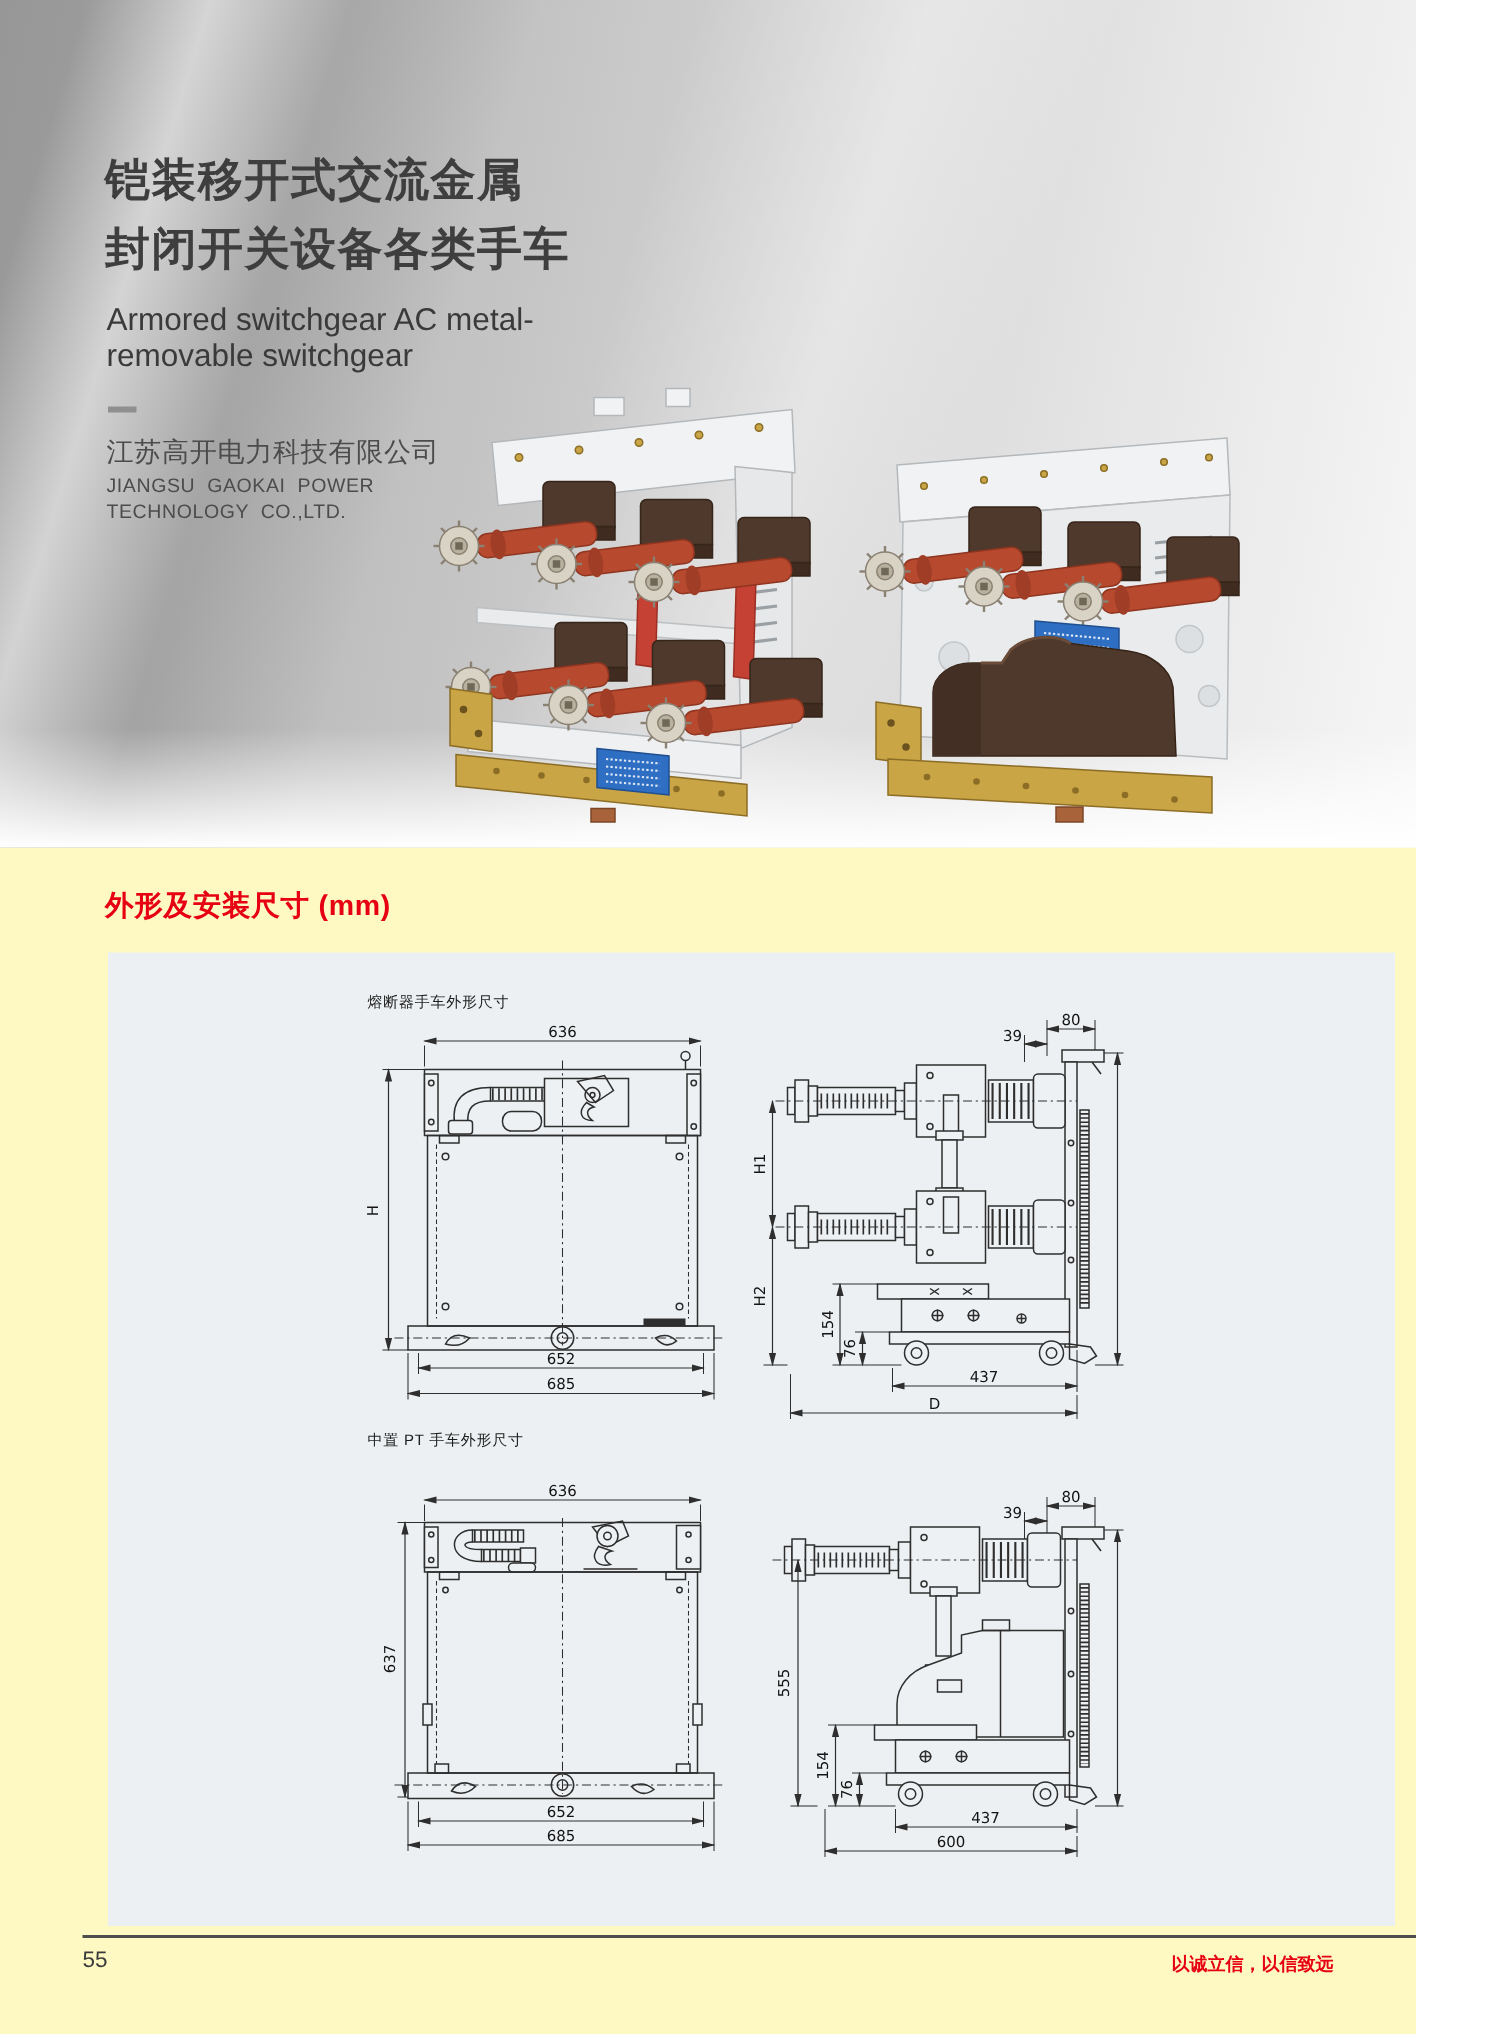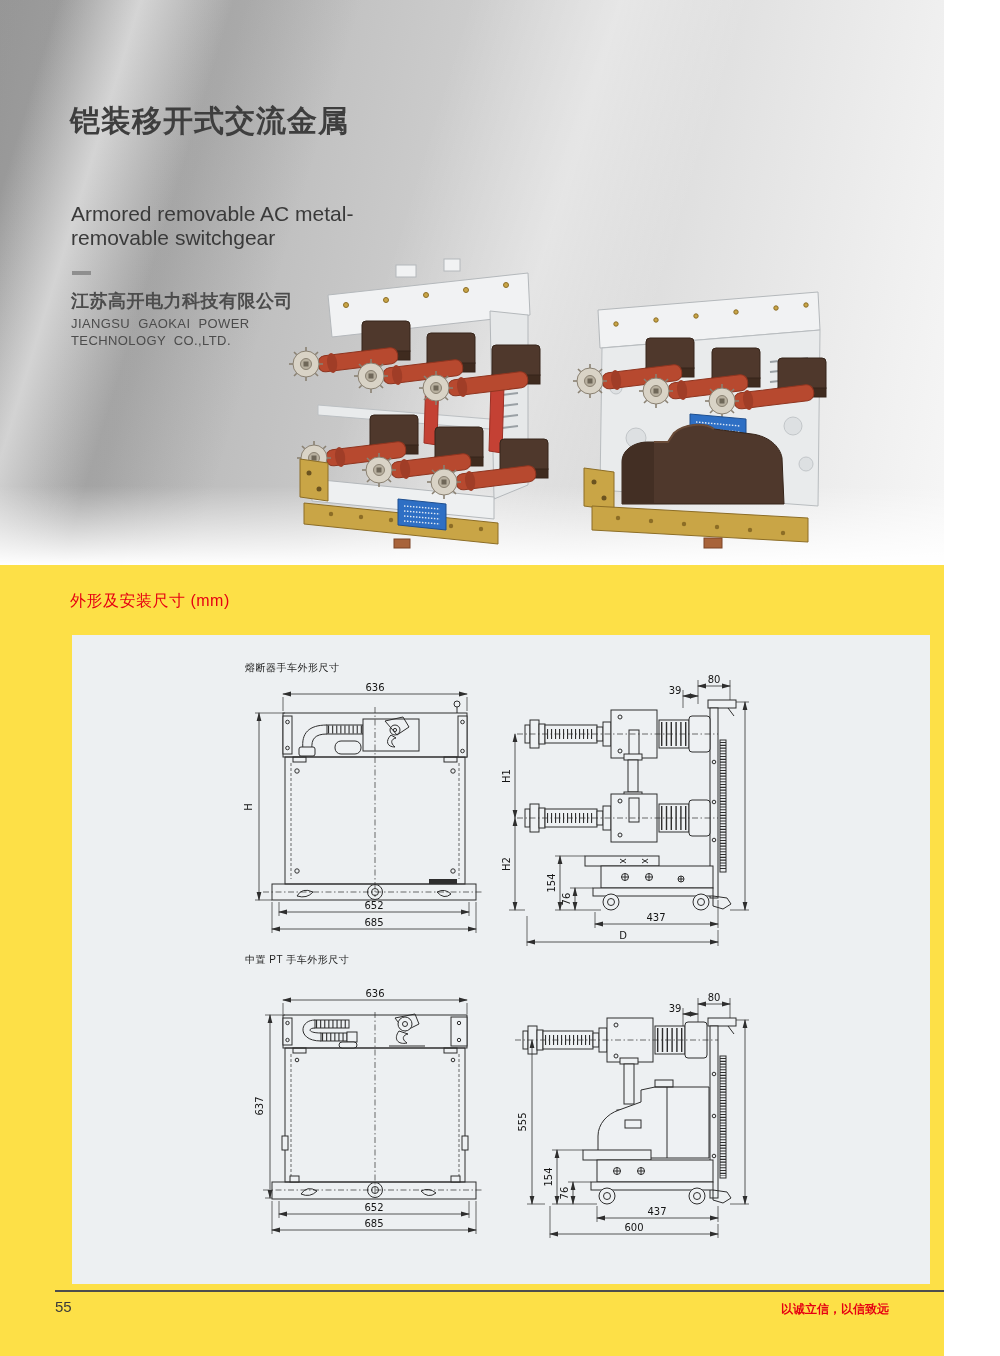--- a/index.html
+++ b/index.html
@@ -1,36 +1,36 @@
 <!DOCTYPE html>
 <html><head>
 <meta charset="utf-8">
 <style>
   html,body{margin:0;padding:0;background:#ffffff;}
-  .page{position:relative;width:944px;height:1356px;background:#fde047;overflow:hidden;
+  .page{position:relative;width:944px;height:1356px;background:#fef9c3;overflow:hidden;
         font-family:"Liberation Sans","DejaVu Sans",sans-serif;}
 
   
   .hero{position:absolute;left:0;top:0;width:1000px;height:565px;
     background:
       linear-gradient(180deg, rgba(255,255,255,0) 86%, #ffffff 100%),
       linear-gradient(107deg, rgba(255,255,255,0) 5%, rgba(255,255,255,.55) 12%, rgba(255,255,255,0) 20%),
       linear-gradient(107deg, rgba(80,80,80,.16) 21%, rgba(255,255,255,0) 31%),
       linear-gradient(107deg, rgba(255,255,255,0) 40%, rgba(255,255,255,.38) 53%, rgba(255,255,255,0) 64%),
       linear-gradient(100deg,#a4a4a4 0%,#bababa 22%,#cecece 45%,#e0e0e0 66%,#f1f1f1 88%,#fafafa 100%);}
   .t-zh{position:absolute;left:70px;top:98px;font-size:30px;line-height:46px;font-weight:700;
         color:#3e3e3e;letter-spacing:1px;white-space:pre;}
   .t-en{position:absolute;left:71px;top:202px;font-size:21px;line-height:24px;color:#3a3a3a;}
   .dash{position:absolute;left:72px;top:271px;width:19px;height:4px;background:#8f8f8f;}
-  .co-zh{position:absolute;left:71px;top:289px;font-size:18px;font-weight:700;color:#4c4c4c;letter-spacing:.5px;}
+  .co-zh{position:absolute;left:71px;top:289px;font-size:18px;font-weight:400;color:#4c4c4c;letter-spacing:.5px;}
   .co-en{position:absolute;left:71px;top:315px;font-size:13px;line-height:17px;color:#4c4c4c;
          letter-spacing:.4px;word-spacing:4px;}
 
   
-  .sec-title{position:absolute;left:70px;top:591px;font-size:16px;font-weight:400;color:#e60012;letter-spacing:.5px;}
+  .sec-title{position:absolute;left:70px;top:591px;font-size:19px;font-weight:700;color:#e60012;letter-spacing:.5px;}
   .panel{position:absolute;left:72px;top:635px;width:858px;height:649px;background:#edf0f2;}
   .dwg-title{position:absolute;font-size:10px;font-weight:400;color:#1d1d1d;letter-spacing:.5px;}
   .dwg-title.one{left:245px;top:661px;}
   .dwg-title.two{left:245px;top:953px;}
   .note{position:absolute;left:90px;top:1247px;width:822px;text-align:center;
         font-size:12.5px;color:#1d1d1d;}
 
   
   .rule{position:absolute;left:55px;top:1290px;width:890px;height:2px;background:#4d4d4d;}
   .pagenum{position:absolute;left:55px;top:1298px;font-size:15px;color:#3a3a3a;}
@@ -55,22 +55,22 @@
   #svgD{left:505px;top:990px;}
   #photoA{left:276px;top:253px;}
   #photoB{left:556px;top:266px;}
 </style>
 </head>
 <body>
 
 <div class="page">
 
   <div class="hero">
-    <div class="t-zh"><span>铠装移开式交流金属</span><br></div>
-    <div class="t-en"><span>Armored removable AC metal-</span><br><span>removable switchgear</span></div>
+    <div class="t-zh"><span>铠装移开式交流金属</span><br><span>封闭开关设备各类手车</span></div>
+    <div class="t-en"><span>Armored switchgear AC metal-</span><br><span>removable switchgear</span></div>
     <div class="dash"></div>
     <div class="co-zh">江苏高开电力科技有限公司</div>
     <div class="co-en"><span>JIANGSU GAOKAI POWER</span><br><span>TECHNOLOGY CO.,LTD.</span></div>
 
     <svg id="photoA" width="292" height="308" viewBox="0 0 292 308">
       <defs>
         <g id="insA">
           <rect x="14" y="-40" width="48" height="34" rx="4" fill="#4f382c" stroke="#36251a"></rect>
           <rect x="14" y="-10" width="48" height="9" fill="#3f2b1f" stroke="#36251a"></rect>
           <g transform="rotate(-7)">

